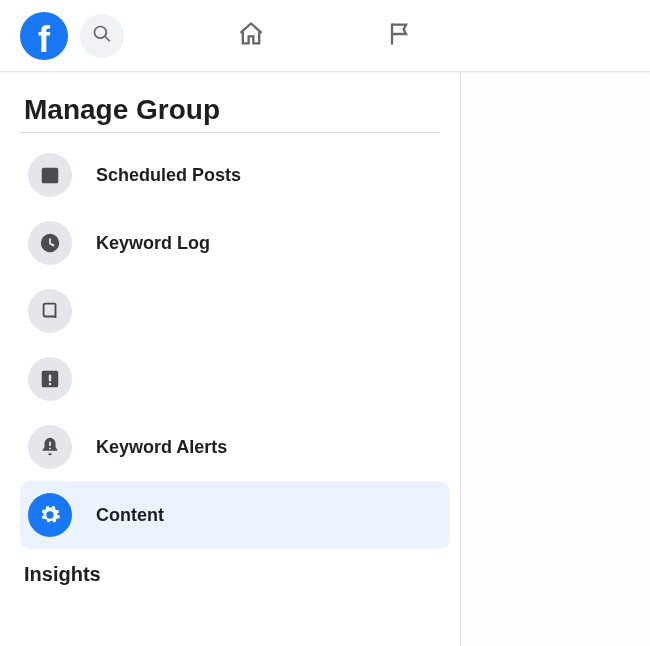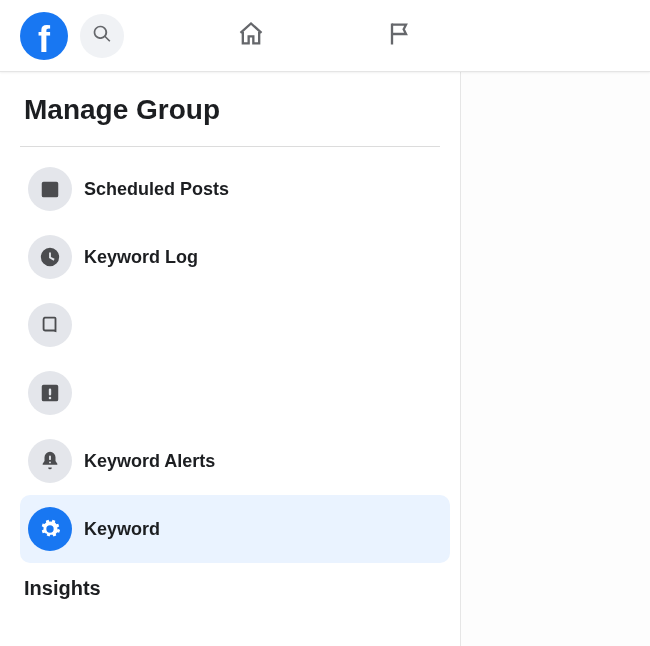--- a/index.html
+++ b/index.html
@@ -43,36 +43,36 @@
     }
     .nav-icons svg { width: 28px; height: 28px; fill: none; stroke: #65676b; stroke-width: 2; }
     .nav-icons .flag svg { stroke-width: 2; }
 
     .layout { display: flex; height: calc(646px - 72px); }
     .sidebar { width: 460px; padding: 16px 0 0 20px; }
     .content-gutter { flex: 1; border-left: 1px solid #e6e6e6; background: #fdfdfd; }
 
     .section-title {
       font-size: 28px; font-weight: 800; color: #1c1e21;
-      padding: 6px 4px 20px;
+      padding: 6px 4px 6px;
       border-bottom: 1px solid #dcdcdc;
       width: 420px;
     }
     .insights-title {
       font-size: 20px; font-weight: 800; color: #1c1e21;
       padding: 14px 4px 6px;
     }
 
     .menu { margin-top: 8px; width: 430px; }
     .menu-item {
       display: flex; align-items: center;
       padding: 12px 8px;
       border-radius: 10px;
       cursor: pointer;
-      gap: 12px;
+      gap: 24px;
     }
     .menu-item.active { background: #eaf3ff; }
     .menu-icon {
       width: 44px; height: 44px; border-radius: 50%;
       background: #e4e6eb;
       display: flex; align-items: center; justify-content: center;
     }
     .menu-item.active .menu-icon { background: #1877f2; }
     .menu-icon svg { width: 22px; height: 22px; fill: #4b4c4f; }
     .menu-item.active .menu-icon svg { fill: #ffffff; }
@@ -161,21 +161,21 @@
         <div class="menu-label">Keyword Alerts</div>
       </div>
 
 
       <div class="menu-item active">
         <div class="menu-icon">
           <svg viewBox="0 0 24 24">
               <path d="M12 8a4 4 0 100 8 4 4 0 000-8zm9 4l2 1-1 3-2-.5a8 8 0 01-1.7 1.7l.5 2-3 1-1-2a8 8 0 01-2.4 0l-1 2-3-1 .5-2A8 8 0 016.2 16L4 16.5l-1-3 2-1a8 8 0 010-2.4l-2-1 1-3 2 .5A8 8 0 017.9 4.8L7.4 3l3-1 1 2a8 8 0 012.4 0l1-2 3 1-.5 2a8 8 0 011.7 1.7l2-.5 1 3-2 1a8 8 0 010 2.4z"></path>
             </svg>
         </div>
-        <div class="menu-label">Keyword</div>
+        <div class="menu-label">Content</div>
       </div>
 
     </div>
 
     <div class="insights-title">Insights</div>
   </div>
   <div class="content-gutter"></div>
 </div>
 
 </body></html>

